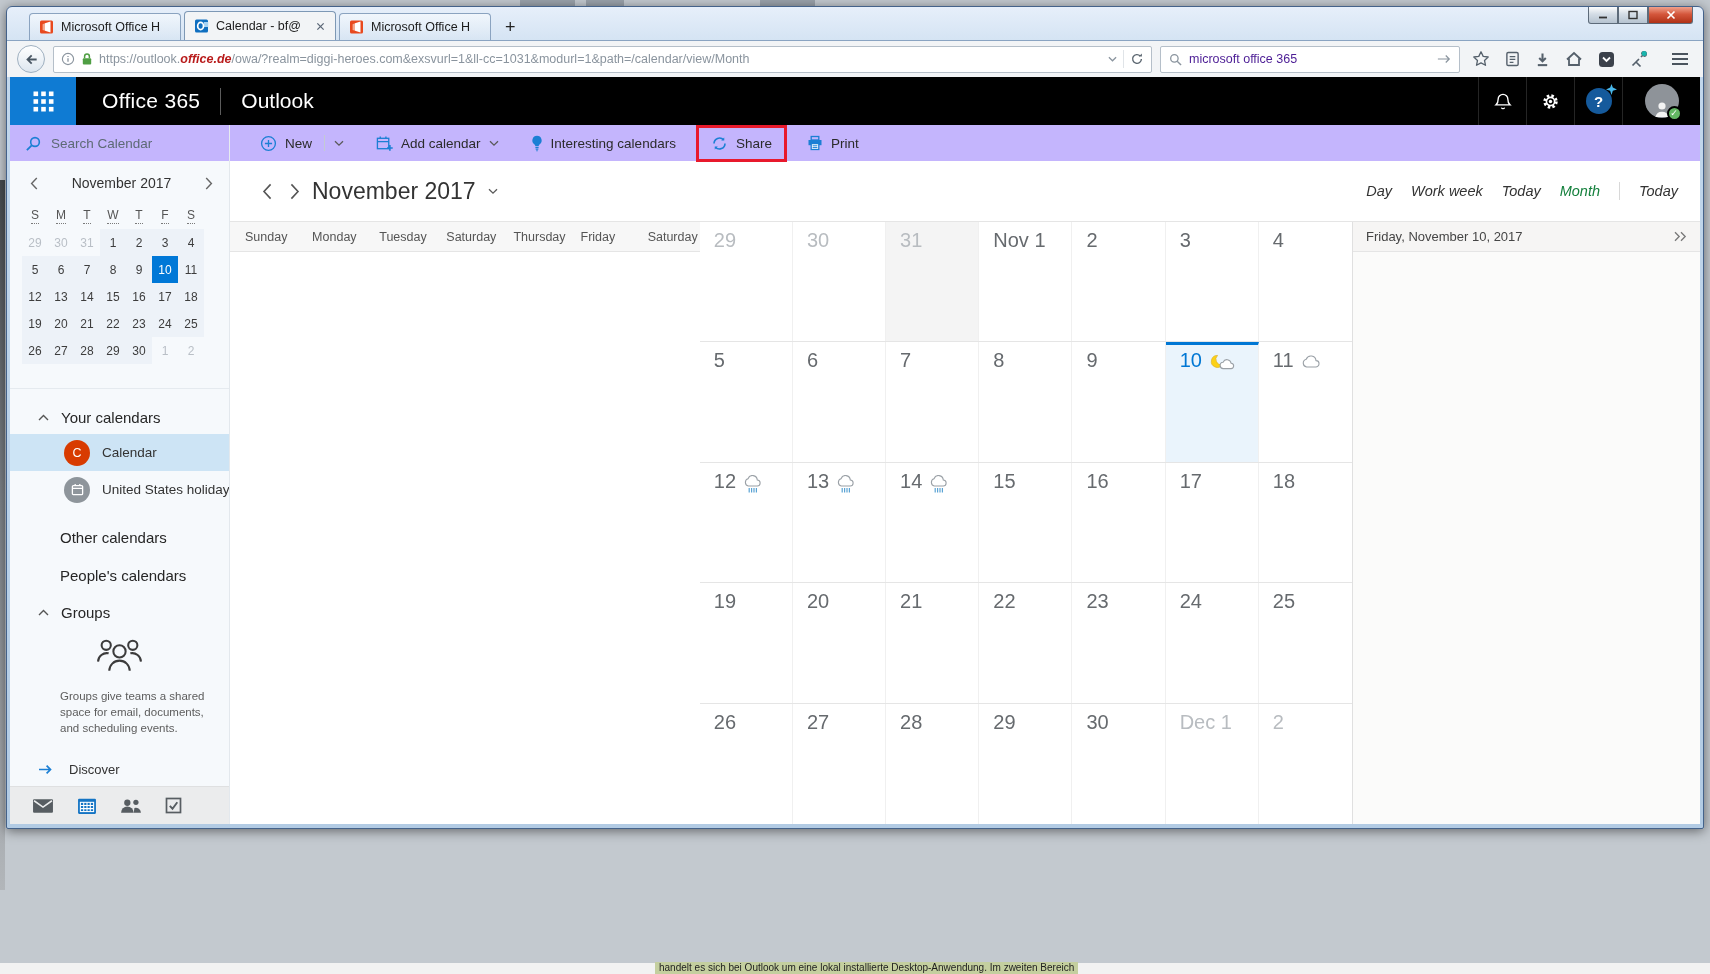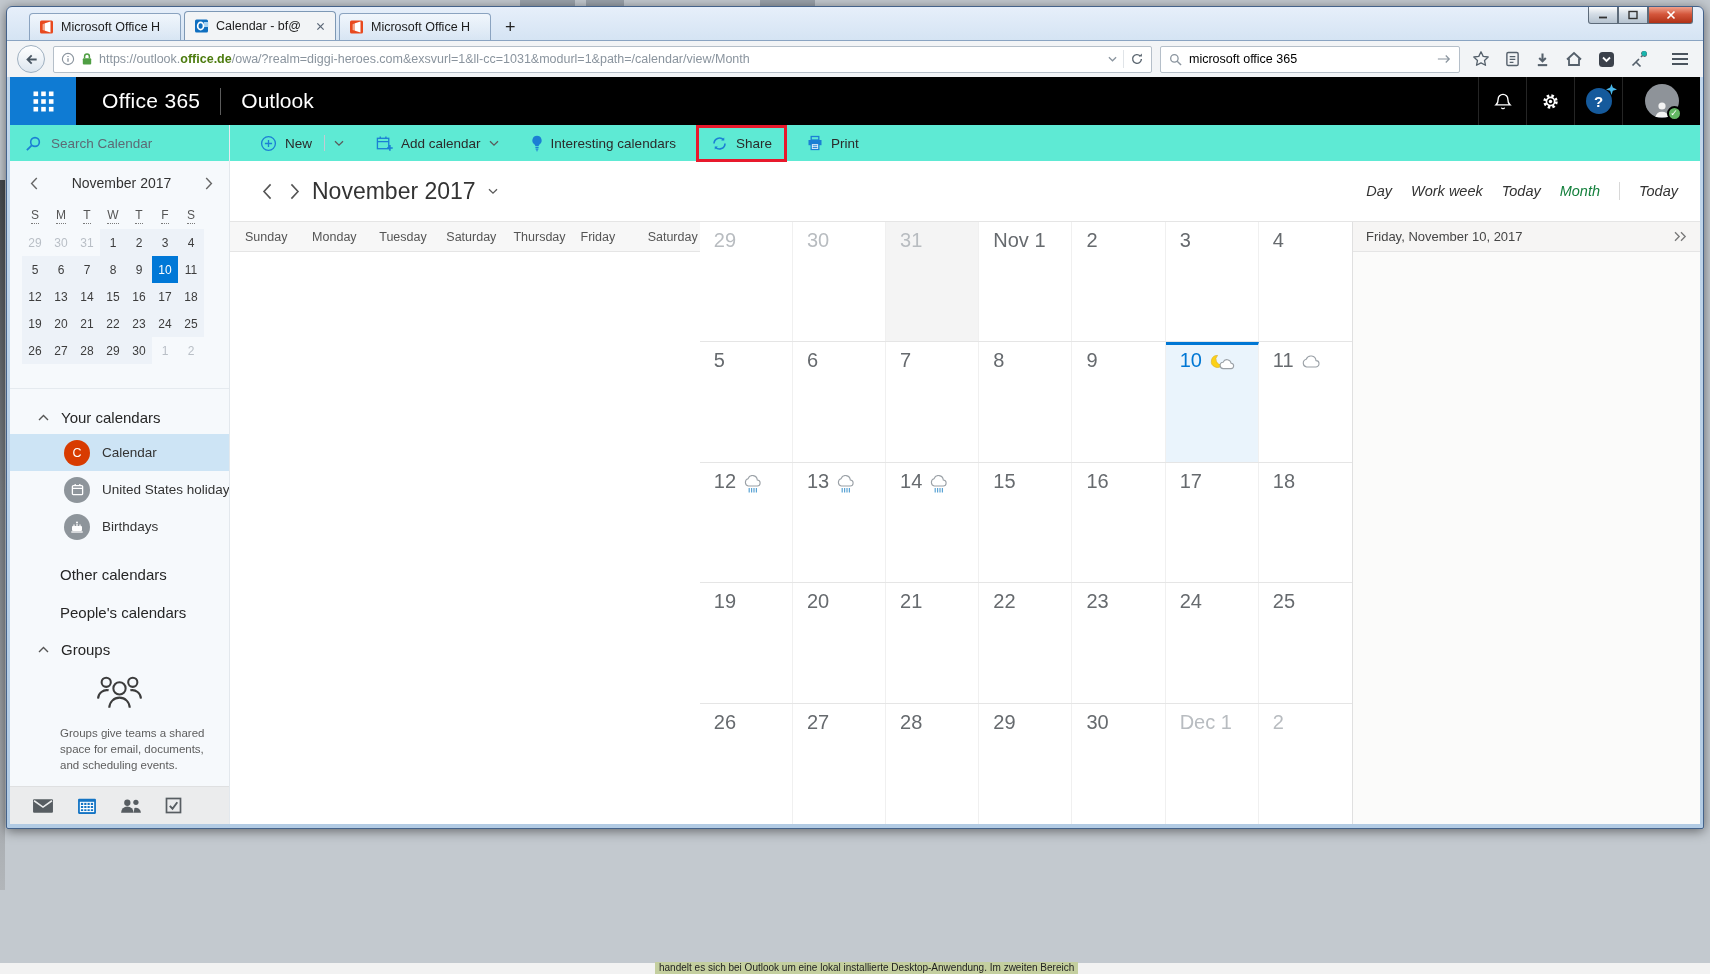--- a/index.html
+++ b/index.html
@@ -41,25 +41,25 @@
   .tab-close { font-size:11px; color:#5a6676; padding:0 1px; }
   .newtab-btn { height:25px; padding:0 11px; font-size:18px; color:#222; display:flex; align-items:center; }
 
   .navbar { height:37px; background:#f2f4f6; border-top:1px solid #8aa4c2; display:flex;
     align-items:center; padding:0 10px; gap:8px; flex:0 0 auto; }
   .back-btn { width:28px; height:28px; border-radius:50%; border:1px solid #9fb0c0; flex:0 0 auto;
     background:linear-gradient(#fff,#dde6ef); display:flex; align-items:center; justify-content:center; }
   .urlbar { flex:1; height:27px; background:#fff; border:1px solid #b5bfc9; border-radius:2px;
     display:flex; align-items:center; padding:0 7px; gap:6px; min-width:0; }
   .url-text { flex:1; font-size:12.5px; color:#8a949e; white-space:nowrap; overflow:hidden; }
-  .url-domain { color:#4d7c0f; font-weight:bold; }
+  .url-domain { color:#b91c1c; font-weight:bold;font-style:italic; }
   .field-sep { width:1px; height:18px; background:#e0e4e8; }
   .searchbar { width:300px; height:27px; background:#fff; border:1px solid #b5bfc9; border-radius:2px;
     display:flex; align-items:center; padding:0 8px; gap:7px; flex:0 0 auto; }
-  .search-text { flex:1; font-size:12.5px; color:#000000; white-space:nowrap; overflow:hidden; }
+  .search-text { flex:1; font-size:12.5px; color:#4c1d95; white-space:nowrap; overflow:hidden; }
   .nav-icons { display:flex; align-items:center; gap:15px; padding:0 4px; color:#555e68; flex:0 0 auto; }
   .menu-btn { margin-left:8px; }
 
   .chrome { flex:1; margin:0 3px 4px; background:#fff; overflow:hidden; display:flex; flex-direction:column; min-height:0; }
 
   
   .o365 { height:48px; background:#000; color:#fff; display:flex; align-items:center; flex:0 0 auto; }
   .waffle { width:66px; height:48px; background:#0f7bd3; display:flex; align-items:center; justify-content:center; }
   .brand { font-size:21px; margin-left:26px; letter-spacing:.3px; }
   .hdr-divider { width:1px; height:27px; background:#5c5c5c; margin:0 20px; }
@@ -69,21 +69,21 @@
   .help-badge { width:26px; height:26px; border-radius:50%; background:#155a9c; color:#fff; font-size:15px;
     font-weight:bold; display:flex; align-items:center; justify-content:center; position:relative; }
   .help-star { position:absolute; top:-4px; right:-5px; }
   .avatar-zone { width:78px; display:flex; align-items:center; justify-content:center; border-left:1px solid #252525; }
   .avatar { width:34px; height:34px; border-radius:50%; background:#8e9399; position:relative;
     display:flex; align-items:flex-end; justify-content:center; overflow:visible; }
   .presence { position:absolute; right:-3px; bottom:-3px; width:15px; height:15px; border-radius:50%;
     background:#63b663; border:2px solid #000; color:#fff; font-size:9px; line-height:11px; text-align:center; }
 
   
-  .cmd-row { height:36px; background:#5eead4; display:flex; align-items:stretch; flex:0 0 auto; }
+  .cmd-row { height:36px; background:#c4b5fd; display:flex; align-items:stretch; flex:0 0 auto; }
   .sidebar-search { width:220px; flex:0 0 auto; display:flex; align-items:center; gap:9px; padding-left:15px;
     color:#5d6a75; font-size:13.5px; border-right:1px solid #e6ebf0; }
   .cmd-buttons { display:flex; align-items:center; gap:32px; margin-left:30px; }
   .cmd-btn { display:flex; align-items:center; gap:8px; font-size:13.5px; color:#2b2b2b; position:relative; cursor:default; }
   .split-divider { width:1px; height:16px; background:#c3cbd3; margin:0 1px 0 4px; }
   .cmd-btn.highlighted { border:3px solid #e8192c; padding:7px 12px; margin:-7px -12px; z-index:4; background:transparent; }
 
   
   .body-row { flex:1; display:flex; min-height:0; }
   .sidebar { width:220px; flex:0 0 auto; background:#f6f9fc; border-right:1px solid #e3e8ed;
@@ -554,33 +554,20 @@
               <span class="cal-badge" style="background: rgb(142, 149, 155);">
                 <span class="ic">
                   <svg width="13" height="13" viewBox="0 0 14 14">
                     <rect x="1.5" y="2.8" width="11" height="9.7" rx="1" fill="none" stroke="#fff" stroke-width="1.4"></rect>
                     <path d="M1.5 5.8h11M4.5 2.8V1.2M9.5 2.8V1.2" stroke="#fff" stroke-width="1.4"></path>
                   </svg>
                 </span>
               </span>
               <span>United States holidays</span>
             </div>
-            <div class="cal-item">
-              <span class="cal-badge" style="background: rgb(142, 149, 155);">
-                <span class="ic">
-                  <svg width="14" height="13" viewBox="0 0 14 13">
-                    <rect x="2" y="6" width="10" height="5" rx="1" fill="#fff"></rect>
-                    <path d="M4 6V4.4M7 6V3.9M10 6V4.4" stroke="#fff" stroke-width="1.2"></path>
-                    <circle cx="7" cy="2.4" r="1" fill="#fff"></circle>
-                    <path d="M1.3 12h11.4" stroke="#fff" stroke-width="1.3"></path>
-                  </svg>
-                </span>
-              </span>
-              <span>Birthdays</span>
-            </div>
           </div>
 
         <div class="plain-label">Other calendars</div>
         <div class="plain-label">People's calendars</div>
 
         <div class="side-section">
           <span class="ic">
               <svg width="11" height="7" viewBox="0 0 11 7">
                 <path d="M1 6 5.5 1.5 10 6" fill="none" stroke="#555" stroke-width="1.4"></path>
               </svg>

